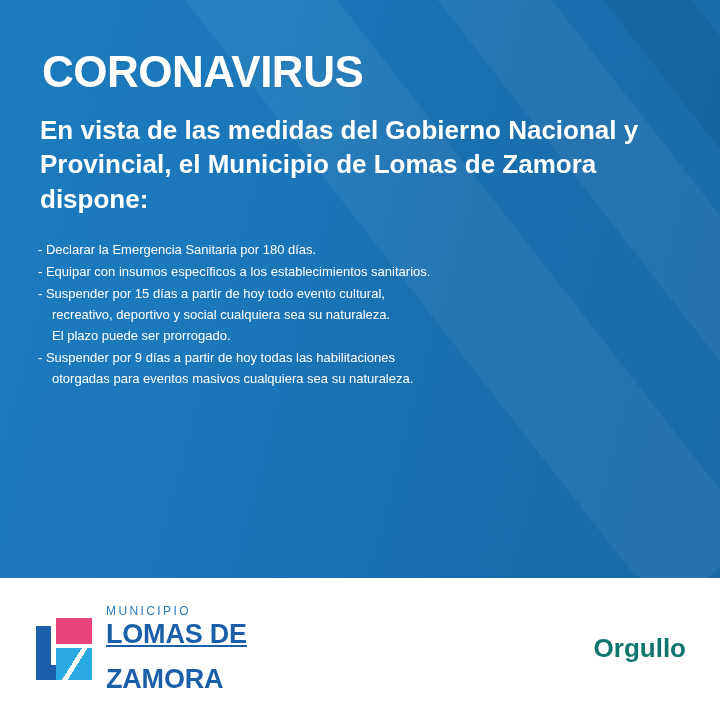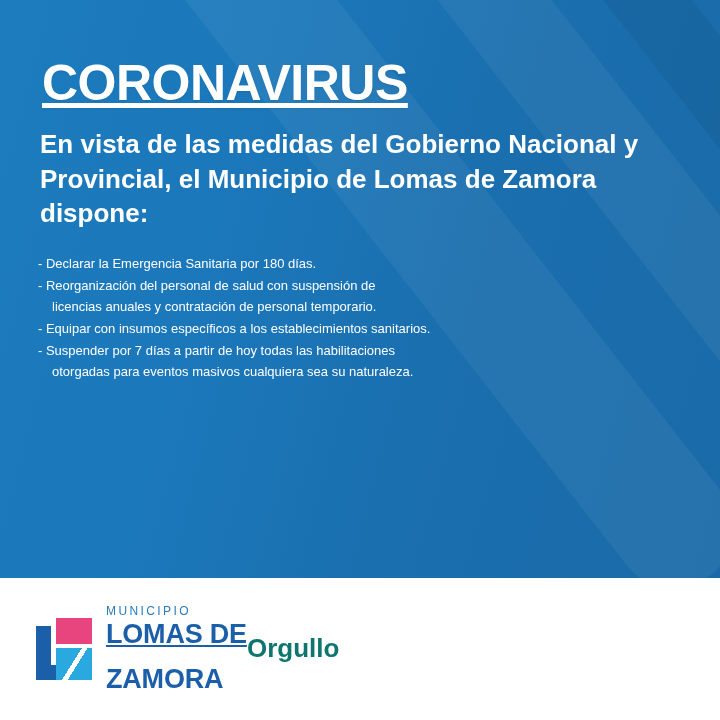--- a/index.html
+++ b/index.html
@@ -51,27 +51,26 @@
   .content {
     position: absolute;
     left: 0; top: 0;
     width: 720px;
     height: 578px;
     box-sizing: border-box;
     padding: 46px 28px 0 34px;
     color: #ffffff;
   }
   .title {
-    font-size: 50px;
+    font-size: 44px;
     line-height: 1.02;
     font-weight: bold;
     letter-spacing: -0.5px;
-    margin: 12px 0 18px 8px;
+    margin: 4px 0 18px 8px;
     text-shadow: 0 1px 2px rgba(0,0,0,0.08);
-    text-decoration: underline;
   }
   .subtitle {
     font-size: 26px;
     font-weight: bold;
     line-height: 1.33;
     margin: 0 0 22px 6px;
   }
   .bullets {
     margin: 0 0 0 4px;
     padding: 0;
@@ -88,23 +87,23 @@
   
   .footer {
     position: absolute;
     left: 0;
     top: 578px;
     width: 720px;
     height: 142px;
     background: #ffffff;
     display: flex;
     align-items: center;
-    justify-content: flex-start;
+    justify-content: space-between;
     box-sizing: border-box;
-    padding: 0 18px 0 36px;
+    padding: 0 34px 0 36px;
   }
   .brand {
     display: flex;
     align-items: center;
     gap: 14px;
   }
   .logo-mark {
     position: relative;
     width: 56px;
     height: 62px;
@@ -182,24 +181,25 @@
     <div class="diag-dark rounded-cap" style="left:520px; top:-300px; width:150px; height:1100px;"></div>
     <div class="diag-light rounded-cap" style="left:700px; top:-380px; width:110px; height:1100px;"></div>
     <div class="diag-dark rounded-cap" style="left:400px; top:-260px; width:70px; height:1040px;"></div>
   </div>
 
   <div class="content">
     <h1 class="title">CORONAVIRUS</h1>
     <p class="subtitle">En vista de las medidas del Gobierno Nacional y Provincial, el Municipio de Lomas de Zamora dispone:</p>
     <ul class="bullets">
       <li>- Declarar la Emergencia Sanitaria por 180 días.</li>
-      <li>- Reorganización del personal de salud con suspensión de
-  licencias anuales y contratación de personal temporario.</li>
       <li>- Equipar con insumos específicos a los establecimientos sanitarios.</li>
-      <li>- Suspender por 7 días a partir de hoy todas las habilitaciones
+      <li>- Suspender por 15 días a partir de hoy todo evento cultural,
+  recreativo, deportivo y social cualquiera sea su naturaleza.
+  El plazo puede ser prorrogado.</li>
+      <li>- Suspender por 9 días a partir de hoy todas las habilitaciones
   otorgadas para eventos masivos cualquiera sea su naturaleza.</li>
     </ul>
   </div>
 
   <div class="footer">
     <div class="brand">
       <div class="logo-mark">
         <div class="lm-l"></div>
         <div class="lm-lfoot"></div>
         <div class="lm-pink"></div>

